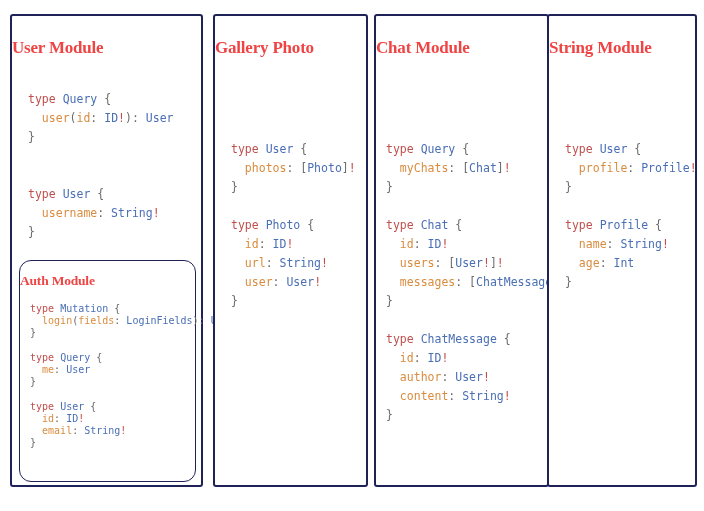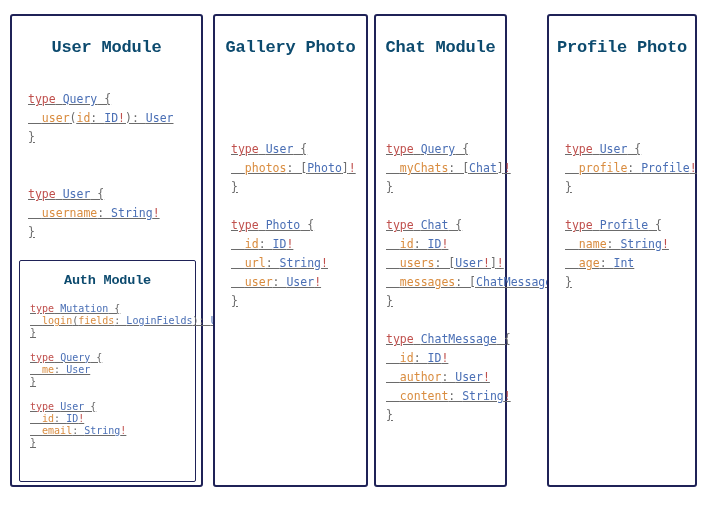--- a/index.html
+++ b/index.html
@@ -19,53 +19,51 @@
     height: 511px;
   }
   .card {
     position: absolute;
     box-sizing: border-box;
     background: #ffffff;
     border: 2px solid #1f2257;
     border-radius: 3px;
   }
   .card-title {
-    text-align: center;
-    font-family: Liberation Mono, monospace;
+    font-family: Liberation Serif, serif;
     font-weight: bold;
     font-size: 17px;
-    color: #0c4a6e;
+    color: #ef4444;
     letter-spacing: -0.2px;
     white-space: nowrap;
   }
   .code {
     font-family: "DejaVu Sans Mono", monospace;
     font-size: 11.5px;
     line-height: 19px;
     color: #6b6b6b;
     white-space: pre;
-    text-decoration: underline;
   }
   .code-line { white-space: pre; }
   .blank-line { height: 19px; }
 
   
   .tok-kw   { color: #c0504d; }
   .tok-type { color: #4a6fb5; }
   .tok-field{ color: #d98c3f; }
   .tok-punc { color: #6b6b6b; }
   .tok-bang { color: #c0504d; }
 
   
   .subcard {
     position: absolute;
     box-sizing: border-box;
     background: #ffffff;
     border: 1.5px solid #1f2257;
-    border-radius: 2px;
+    border-radius: 12px;
   }
   .subcard .card-title {
     font-size: 13.5px;
   }
   .subcard .code {
     font-size: 10px;
     line-height: 12.2px;
   }
   .subcard .blank-line { height: 12.2px; }
 </style>
@@ -78,21 +76,21 @@
       <div class="code" style="position: absolute; left: 16px; top: 74px;"><div class="code-line"><span class="tok-kw">type</span><span class="tok-punc"> </span><span class="tok-type">Query</span><span class="tok-punc"> {</span></div><div class="code-line"><span class="tok-punc">  </span><span class="tok-field">user</span><span class="tok-punc">(</span><span class="tok-field">id</span><span class="tok-punc">: </span><span class="tok-type">ID</span><span class="tok-bang">!</span><span class="tok-punc">): </span><span class="tok-type">User</span></div><div class="code-line"><span class="tok-punc">}</span></div><div class="blank-line"></div><div class="blank-line"></div><div class="code-line"><span class="tok-kw">type</span><span class="tok-punc"> </span><span class="tok-type">User</span><span class="tok-punc"> {</span></div><div class="code-line"><span class="tok-punc">  </span><span class="tok-field">username</span><span class="tok-punc">: </span><span class="tok-type">String</span><span class="tok-bang">!</span></div><div class="code-line"><span class="tok-punc">}</span></div></div>
       <div class="subcard" style="left: 7px; top: 244px; width: 177px; height: 222px;">
         <div class="card-title" style="position: absolute; left: 0px; right: 0px; top: 12px;">Auth Module</div>
         <div class="code" style="position: absolute; left: 10px; top: 42px;"><div class="code-line"><span class="tok-kw">type</span><span class="tok-punc"> </span><span class="tok-type">Mutation</span><span class="tok-punc"> {</span></div><div class="code-line"><span class="tok-punc">  </span><span class="tok-field">login</span><span class="tok-punc">(</span><span class="tok-field">fields</span><span class="tok-punc">: </span><span class="tok-type">LoginFields</span><span class="tok-punc">): </span><span class="tok-type">User</span></div><div class="code-line"><span class="tok-punc">}</span></div><div class="blank-line"></div><div class="code-line"><span class="tok-kw">type</span><span class="tok-punc"> </span><span class="tok-type">Query</span><span class="tok-punc"> {</span></div><div class="code-line"><span class="tok-punc">  </span><span class="tok-field">me</span><span class="tok-punc">: </span><span class="tok-type">User</span></div><div class="code-line"><span class="tok-punc">}</span></div><div class="blank-line"></div><div class="code-line"><span class="tok-kw">type</span><span class="tok-punc"> </span><span class="tok-type">User</span><span class="tok-punc"> {</span></div><div class="code-line"><span class="tok-punc">  </span><span class="tok-field">id</span><span class="tok-punc">: </span><span class="tok-type">ID</span><span class="tok-bang">!</span></div><div class="code-line"><span class="tok-punc">  </span><span class="tok-field">email</span><span class="tok-punc">: </span><span class="tok-type">String</span><span class="tok-bang">!</span></div><div class="code-line"><span class="tok-punc">}</span></div></div>
       </div>
     </div>
     <div class="card" style="left: 213px; top: 14px; width: 155px; height: 473px;">
       <div class="card-title" style="position: absolute; left: 0px; right: 0px; top: 22px;">Gallery Photo</div>
       <div class="code" style="position: absolute; left: 16px; top: 124px;"><div class="code-line"><span class="tok-kw">type</span><span class="tok-punc"> </span><span class="tok-type">User</span><span class="tok-punc"> {</span></div><div class="code-line"><span class="tok-punc">  </span><span class="tok-field">photos</span><span class="tok-punc">: [</span><span class="tok-type">Photo</span><span class="tok-punc">]</span><span class="tok-bang">!</span></div><div class="code-line"><span class="tok-punc">}</span></div><div class="blank-line"></div><div class="code-line"><span class="tok-kw">type</span><span class="tok-punc"> </span><span class="tok-type">Photo</span><span class="tok-punc"> {</span></div><div class="code-line"><span class="tok-punc">  </span><span class="tok-field">id</span><span class="tok-punc">: </span><span class="tok-type">ID</span><span class="tok-bang">!</span></div><div class="code-line"><span class="tok-punc">  </span><span class="tok-field">url</span><span class="tok-punc">: </span><span class="tok-type">String</span><span class="tok-bang">!</span></div><div class="code-line"><span class="tok-punc">  </span><span class="tok-field">user</span><span class="tok-punc">: </span><span class="tok-type">User</span><span class="tok-bang">!</span></div><div class="code-line"><span class="tok-punc">}</span></div></div>
     </div>
-    <div class="card" style="left: 374px; top: 14px; width: 133px; height: 473px;">
+    <div class="card" style="left: 374px; top: 14px; width: 175px; height: 473px;">
       <div class="card-title" style="position: absolute; left: 0px; right: 0px; top: 22px;">Chat Module</div>
       <div class="code" style="position: absolute; left: 10px; top: 124px;"><div class="code-line"><span class="tok-kw">type</span><span class="tok-punc"> </span><span class="tok-type">Query</span><span class="tok-punc"> {</span></div><div class="code-line"><span class="tok-punc">  </span><span class="tok-field">myChats</span><span class="tok-punc">: [</span><span class="tok-type">Chat</span><span class="tok-punc">]</span><span class="tok-bang">!</span></div><div class="code-line"><span class="tok-punc">}</span></div><div class="blank-line"></div><div class="code-line"><span class="tok-kw">type</span><span class="tok-punc"> </span><span class="tok-type">Chat</span><span class="tok-punc"> {</span></div><div class="code-line"><span class="tok-punc">  </span><span class="tok-field">id</span><span class="tok-punc">: </span><span class="tok-type">ID</span><span class="tok-bang">!</span></div><div class="code-line"><span class="tok-punc">  </span><span class="tok-field">users</span><span class="tok-punc">: [</span><span class="tok-type">User</span><span class="tok-bang">!</span><span class="tok-punc">]</span><span class="tok-bang">!</span></div><div class="code-line"><span class="tok-punc">  </span><span class="tok-field">messages</span><span class="tok-punc">: [</span><span class="tok-type">ChatMessage</span><span class="tok-punc">]</span><span class="tok-bang">!</span></div><div class="code-line"><span class="tok-punc">}</span></div><div class="blank-line"></div><div class="code-line"><span class="tok-kw">type</span><span class="tok-punc"> </span><span class="tok-type">ChatMessage</span><span class="tok-punc"> {</span></div><div class="code-line"><span class="tok-punc">  </span><span class="tok-field">id</span><span class="tok-punc">: </span><span class="tok-type">ID</span><span class="tok-bang">!</span></div><div class="code-line"><span class="tok-punc">  </span><span class="tok-field">author</span><span class="tok-punc">: </span><span class="tok-type">User</span><span class="tok-bang">!</span></div><div class="code-line"><span class="tok-punc">  </span><span class="tok-field">content</span><span class="tok-punc">: </span><span class="tok-type">String</span><span class="tok-bang">!</span></div><div class="code-line"><span class="tok-punc">}</span></div></div>
     </div>
     <div class="card" style="left: 547px; top: 14px; width: 150px; height: 473px;">
-      <div class="card-title" style="position: absolute; left: 0px; right: 0px; top: 22px;">Profile Photo</div>
+      <div class="card-title" style="position: absolute; left: 0px; right: 0px; top: 22px;">String Module</div>
       <div class="code" style="position: absolute; left: 16px; top: 124px;"><div class="code-line"><span class="tok-kw">type</span><span class="tok-punc"> </span><span class="tok-type">User</span><span class="tok-punc"> {</span></div><div class="code-line"><span class="tok-punc">  </span><span class="tok-field">profile</span><span class="tok-punc">: </span><span class="tok-type">Profile</span><span class="tok-bang">!</span></div><div class="code-line"><span class="tok-punc">}</span></div><div class="blank-line"></div><div class="code-line"><span class="tok-kw">type</span><span class="tok-punc"> </span><span class="tok-type">Profile</span><span class="tok-punc"> {</span></div><div class="code-line"><span class="tok-punc">  </span><span class="tok-field">name</span><span class="tok-punc">: </span><span class="tok-type">String</span><span class="tok-bang">!</span></div><div class="code-line"><span class="tok-punc">  </span><span class="tok-field">age</span><span class="tok-punc">: </span><span class="tok-type">Int</span></div><div class="code-line"><span class="tok-punc">}</span></div></div>
     </div>
   </div>
 
 </body></html>

